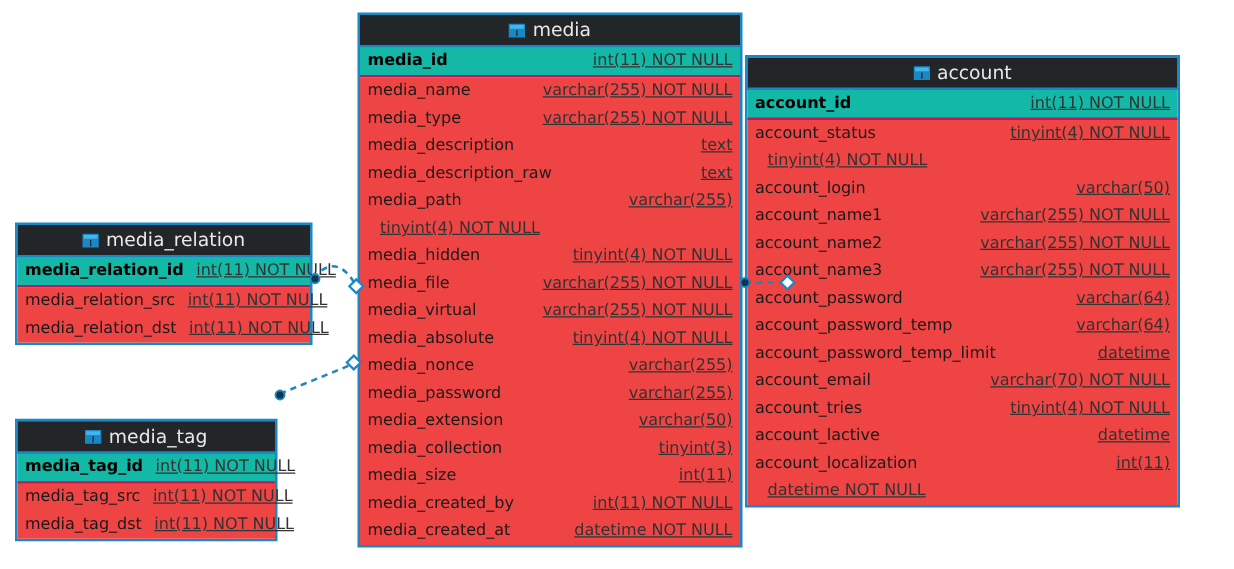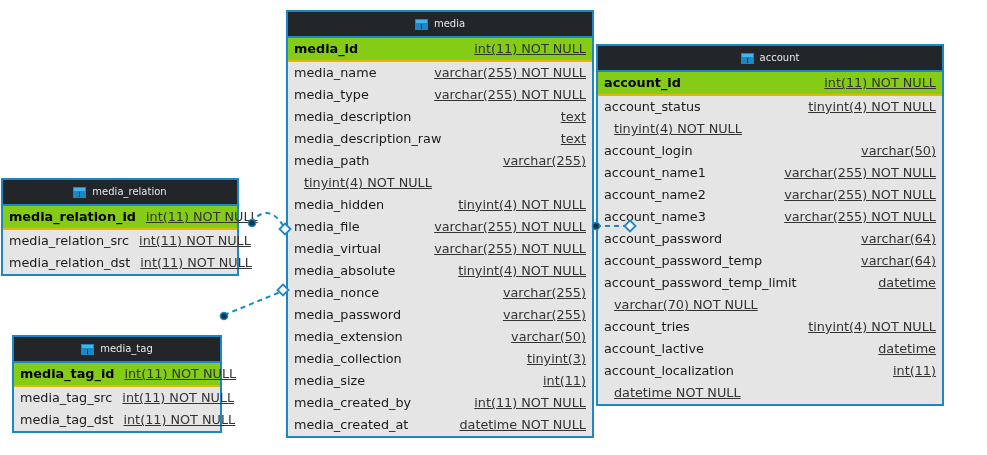--- a/index.html
+++ b/index.html
@@ -23,21 +23,21 @@
     border: 2px solid #1b87c4;
     background: #fcfcfc;
     z-index: 5;
   }
   .entity-header {
     background: #232629;
     color: #e8e8e8;
     height: 24px;
     line-height: 24px;
     text-align: center;
-    font-size: 10px;
+    font-size: 15px;
     white-space: nowrap;
     border-bottom: 2px solid #1b87c4;
     display: flex;
     align-items: center;
     justify-content: center;
     gap: 6px;
   }
   .tbl-icon {
     display: inline-block;
     width: 13px;
@@ -55,25 +55,25 @@
   }
   .tbl-icon::after {
     content: "";
     position: absolute;
     left: 6px; top: 5px;
     width: 1px; height: 5px;
     background: #232629;
   }
 
   .pk-row {
-    background: #84cc16;
-    border-bottom: 2px solid #eab308;
+    background: #14b8a6;
+    border-bottom: 2px solid #be185d;
   }
   .rows {
-    background: #e5e5e5;
+    background: #ef4444;
   }
   .row {
     display: flex;
     justify-content: space-between;
     align-items: center;
     font-size: 12.8px;
     color: #1a1a1a;
     padding: 0 6px;
     height: 22px;
     line-height: 22px;
@@ -255,40 +255,41 @@
           </div>
           <div class="row">
             <span class="col-name">account_password_temp</span>
             <span class="col-type">varchar(64)</span>
           </div>
           <div class="row">
             <span class="col-name">account_password_temp_limit</span>
             <span class="col-type">datetime</span>
           </div>
           <div class="row">
+            <span class="col-name">account_email</span>
             <span class="col-type">varchar(70) NOT NULL</span>
           </div>
           <div class="row">
             <span class="col-name">account_tries</span>
             <span class="col-type">tinyint(4) NOT NULL</span>
           </div>
           <div class="row">
             <span class="col-name">account_lactive</span>
             <span class="col-type">datetime</span>
           </div>
           <div class="row">
             <span class="col-name">account_localization</span>
             <span class="col-type">int(11)</span>
           </div>
           <div class="row">
             <span class="col-type">datetime NOT NULL</span>
           </div>
         </div>
       </div>
-      <div class="entity" style="left: 1px; top: 178px; width: 238px;">
+      <div class="entity" style="left: 12px; top: 178px; width: 238px;">
         <div class="entity-header">
           <span class="tbl-icon"></span>
           <span>media_relation</span>
         </div>
         <div class="pk-row">
           <div class="row">
             <span class="col-name">media_relation_id</span>
             <span class="col-type">int(11) NOT NULL</span>
           </div>
         </div>

